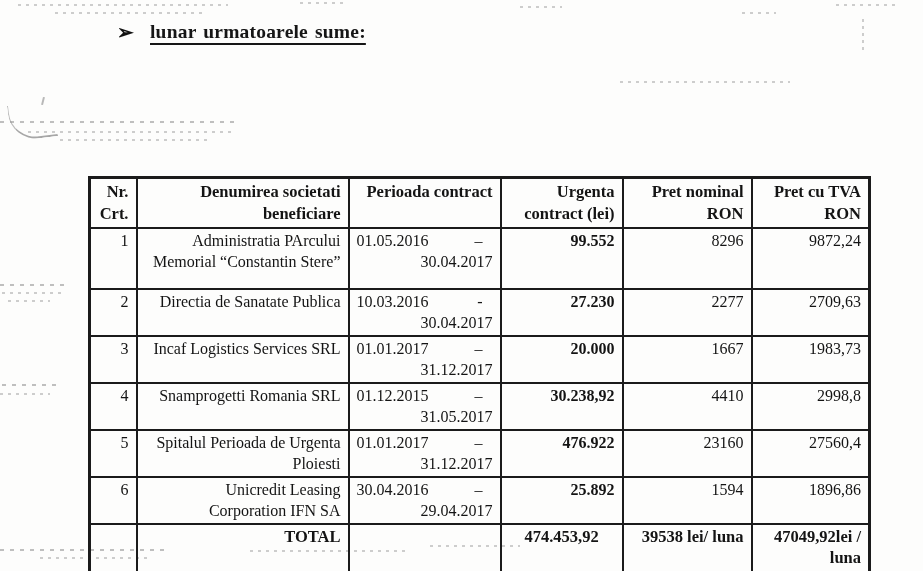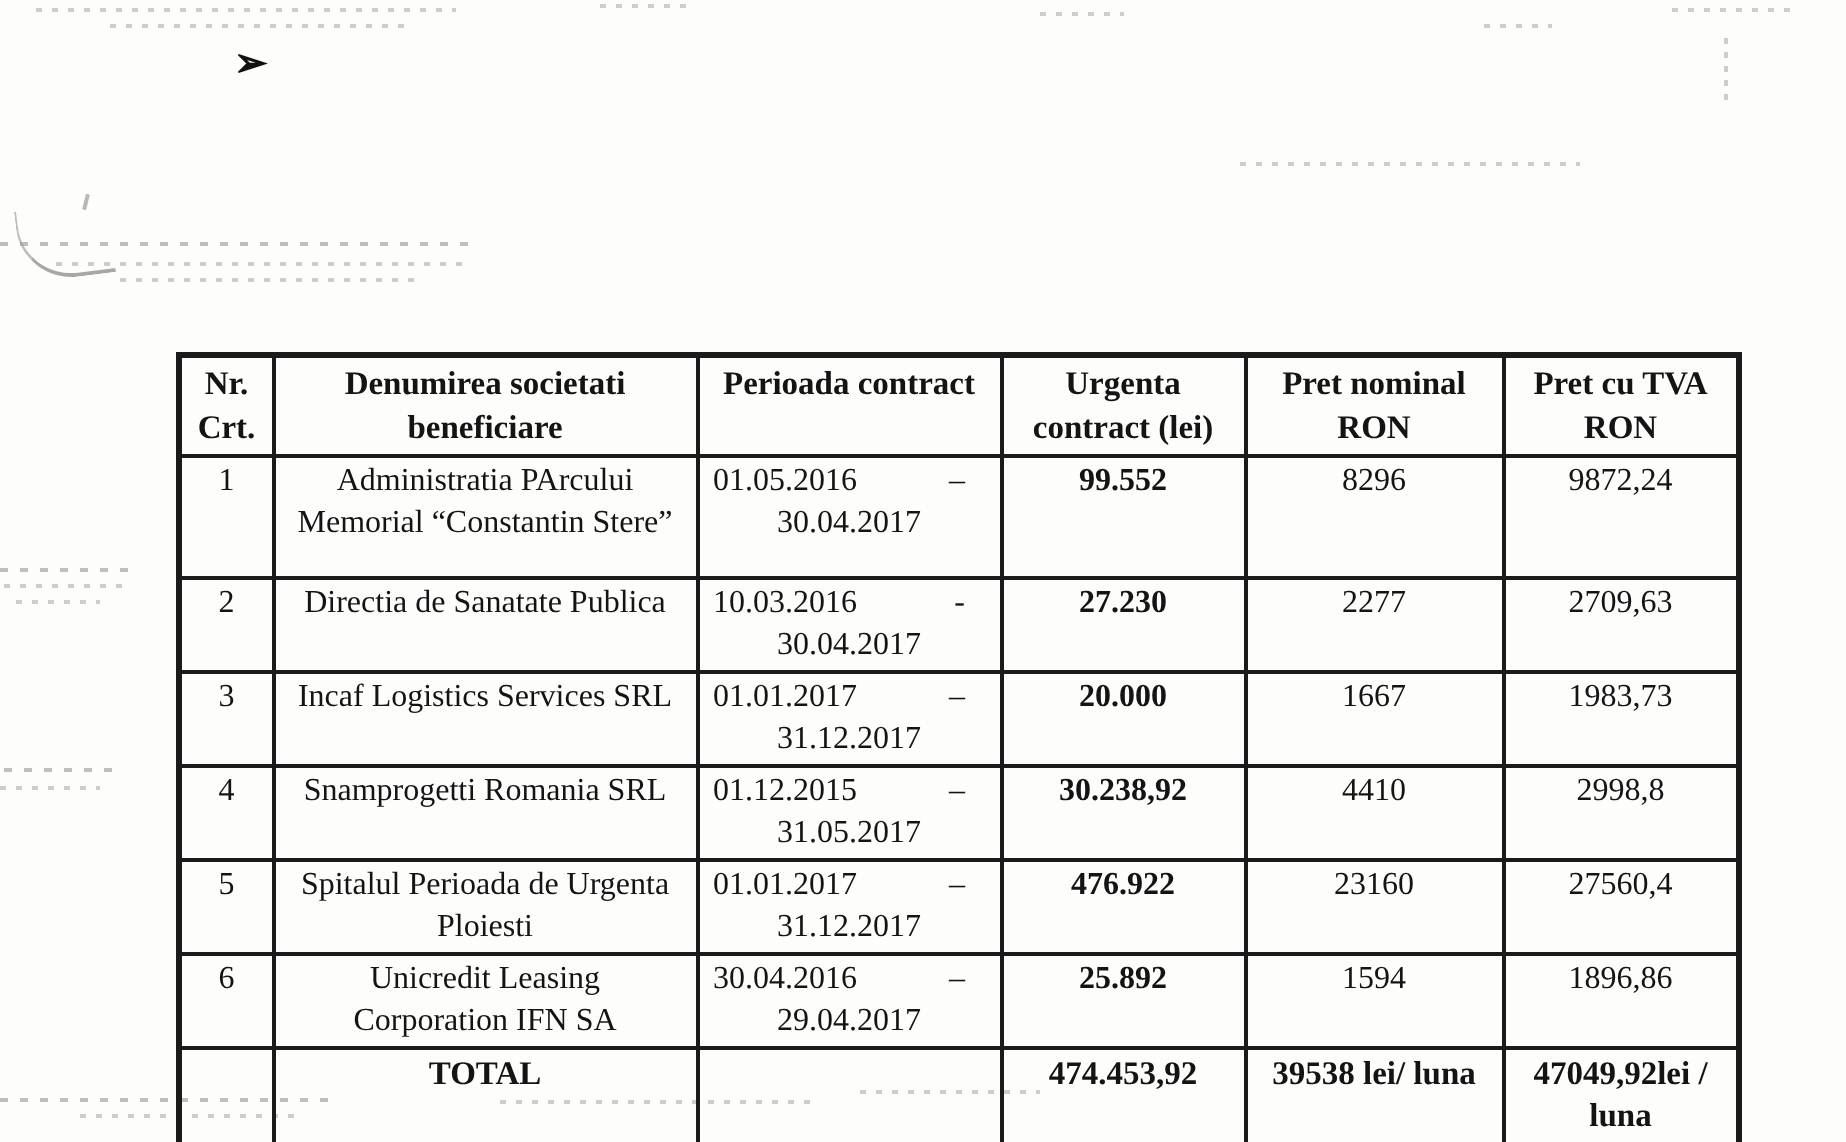--- a/index.html
+++ b/index.html
@@ -26,21 +26,21 @@
   }
   .hline.j { text-align:justify; text-align-last:justify; }
 
   
   table.contracts {
     position:absolute; left:88px; top:176px; width:780px;
     border-collapse:collapse; table-layout:fixed;
     font-size:16px; line-height:20.5px; color:#141414;
   }
   table.contracts th, table.contracts td {
-    border:2px solid #1b1b1b; vertical-align:top; text-align:center;
+    border:2px solid #1b1b1b; vertical-align:top; text-align:right;
     padding:2px 7px 2px 7px; overflow:hidden;
   }
   table.contracts { border:3px solid #1b1b1b; }
   th {
     font-weight:bold; font-size:16.5px; line-height:22px;
     text-align:justify;
   }
   th.nowrap { white-space:nowrap; text-align:left; }
   td.nr { padding-left:6px; }
   td.name { text-align:justify; }
@@ -86,20 +86,21 @@
   <div class="noise dots" style="left:2px;top:384px;width:56px;"></div>
   <div class="noise dots2" style="left:0px;top:393px;width:50px;"></div>
   <div class="noise dots" style="left:0px;top:549px;width:170px;"></div>
   <div class="noise dots2" style="left:40px;top:557px;width:110px;"></div>
   <div class="noise dots2" style="left:250px;top:550px;width:160px;"></div>
   <div class="noise dots2" style="left:430px;top:545px;width:90px;"></div>
 
   <div class="heading">
     <span class="bullet">➢</span>
     <div class="heading-lines">
+      <div class="hline">lunar urmatoarele sume:</div>
     </div>
   </div>
 
   <table class="contracts">
     <colgroup>
       <col style="width:47px">
         <col style="width:212px">
         <col style="width:152px">
       <col style="width:122px">
         <col style="width:129px">

